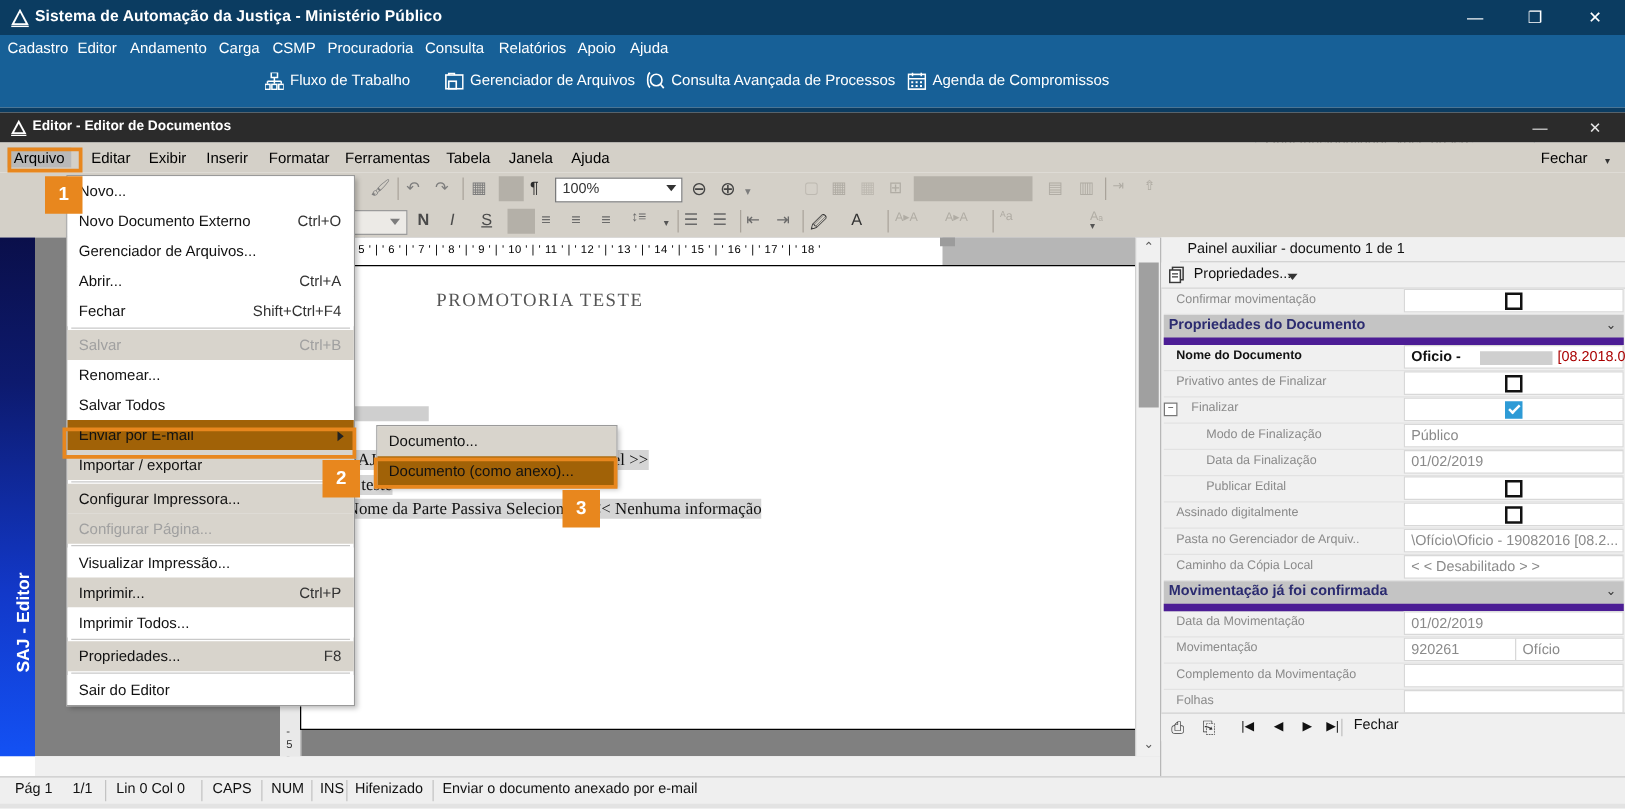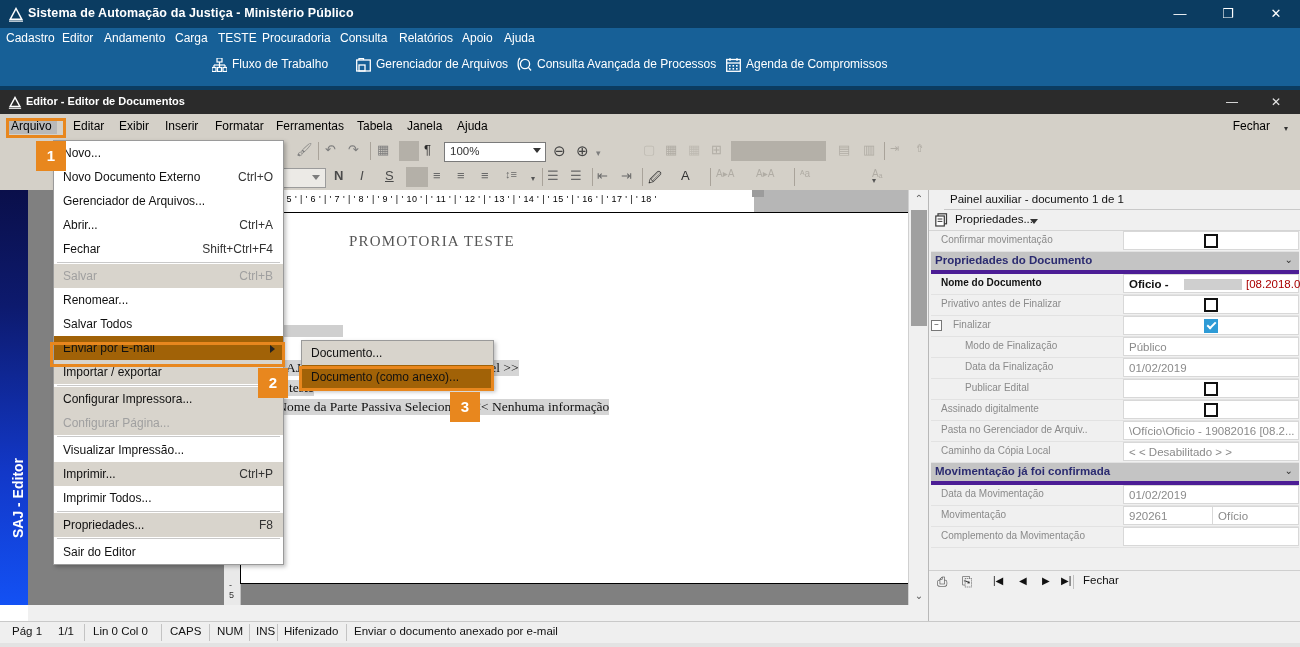--- a/index.html
+++ b/index.html
@@ -129,21 +129,21 @@
   .grow{position:relative;height:20px;border-bottom:1px solid #e2e2e2;}
   .grow .k{position:absolute;left:0;top:3px;width:190px;font-size:10px;color:#8a8a8a;white-space:nowrap;overflow:hidden;}
   .grow .k.dark{color:#111;font-weight:bold;}
   .grow .v{position:absolute;left:192px;top:0;right:0;height:19px;background:#fff;border:1px solid #d8d8d8;box-sizing:border-box;}
   .grow .v .vt{position:absolute;left:5px;top:3px;font-size:11.5px;color:#8a8a8a;white-space:nowrap;}
   .grow .v .vt.dark{color:#111;font-weight:bold;}
   .grow .v .vt.redv{color:#aa0000;}
   .indent1{padding-left:10px;}
   .indent2{padding-left:34px;}
   .indent3{padding-left:22px;}
-  .section{position:relative;height:18px;background:#c4c4c4;border-bottom:4px solid #4c1d95;}
+  .section{position:relative;height:18px;background:#c4c4c4;border-bottom:6px solid #4c1d95;}
   .section .st{position:absolute;left:4px;top:2px;font-size:11.5px;font-weight:bold;color:#2b2b70;}
   .section .chev{position:absolute;right:6px;top:2px;font-size:10px;color:#333;}
   .cbox{position:absolute;left:50%;margin-left:-7px;top:2px;width:14px;height:14px;border:2px solid #111;background:#fff;box-sizing:border-box;}
   .cbox.on{border:none;background:#2e9bd6;}
   .cbox.on:after{content:"";position:absolute;left:3px;top:3px;width:7px;height:3px;border-left:2px solid #fff;border-bottom:2px solid #fff;transform:rotate(-45deg);}
   .redact2{position:absolute;left:60px;top:4px;width:58px;height:11px;background:#cfcfcf;}
   .expander{position:absolute;left:0px;top:4px;width:9px;height:9px;border:1px solid #777;background:#fff;font-size:8px;line-height:8px;text-align:center;color:#333;}
   .split{position:absolute;left:0;top:0;width:88px;height:17px;border-right:1px solid #d8d8d8;}
 
   .rp-foot{position:absolute;left:0;bottom:30px;width:372px;height:22px;background:#f0f0f0;border-top:1px solid #cfcfcf;}
@@ -201,21 +201,21 @@
     <div class="wbtn min">—</div>
     <div class="wbtn max">❐</div>
     <div class="wbtn close">✕</div>
   </div>
 
   <div class="saj-menubar">
     <span style="left:6px">Cadastro</span>
     <span style="left:62px">Editor</span>
     <span style="left:104px">Andamento</span>
     <span style="left:175px">Carga</span>
-    <span style="left:218px">TESTE</span>
+    <span style="left:218px">CSMP</span>
     <span style="left:262px">Procuradoria</span>
     <span style="left:340px">Consulta</span>
     <span style="left:399px">Relatórios</span>
     <span style="left:462px">Apoio</span>
     <span style="left:504px">Ajuda</span>
   </div>
 
   <div class="saj-toolbar">
     <div class="tb-item" style="left:212px">
       <span class="glyph">
@@ -529,20 +529,26 @@
         </span>
       </div>
 
       <div class="grow">
         <span class="k indent1">Complemento da Movimentação</span>
         <span class="v">
             <span class="vt"></span>
           </span>
       </div>
 
+      <div class="grow">
+        <span class="k indent1">Folhas</span>
+        <span class="v">
+            <span class="vt"></span>
+          </span>
+      </div>
     </div>
 
     <div class="rp-foot">
       <span class="ic" style="left:8px">⎙</span>
       <span class="ic" style="left:33px">⎘</span>
       <span class="nav" style="left:64px">|◀</span>
       <span class="nav" style="left:90px">◀</span>
       <span class="nav" style="left:113px">▶</span>
       <span class="nav" style="left:132px">▶|</span>
       <span class="fz"></span>

